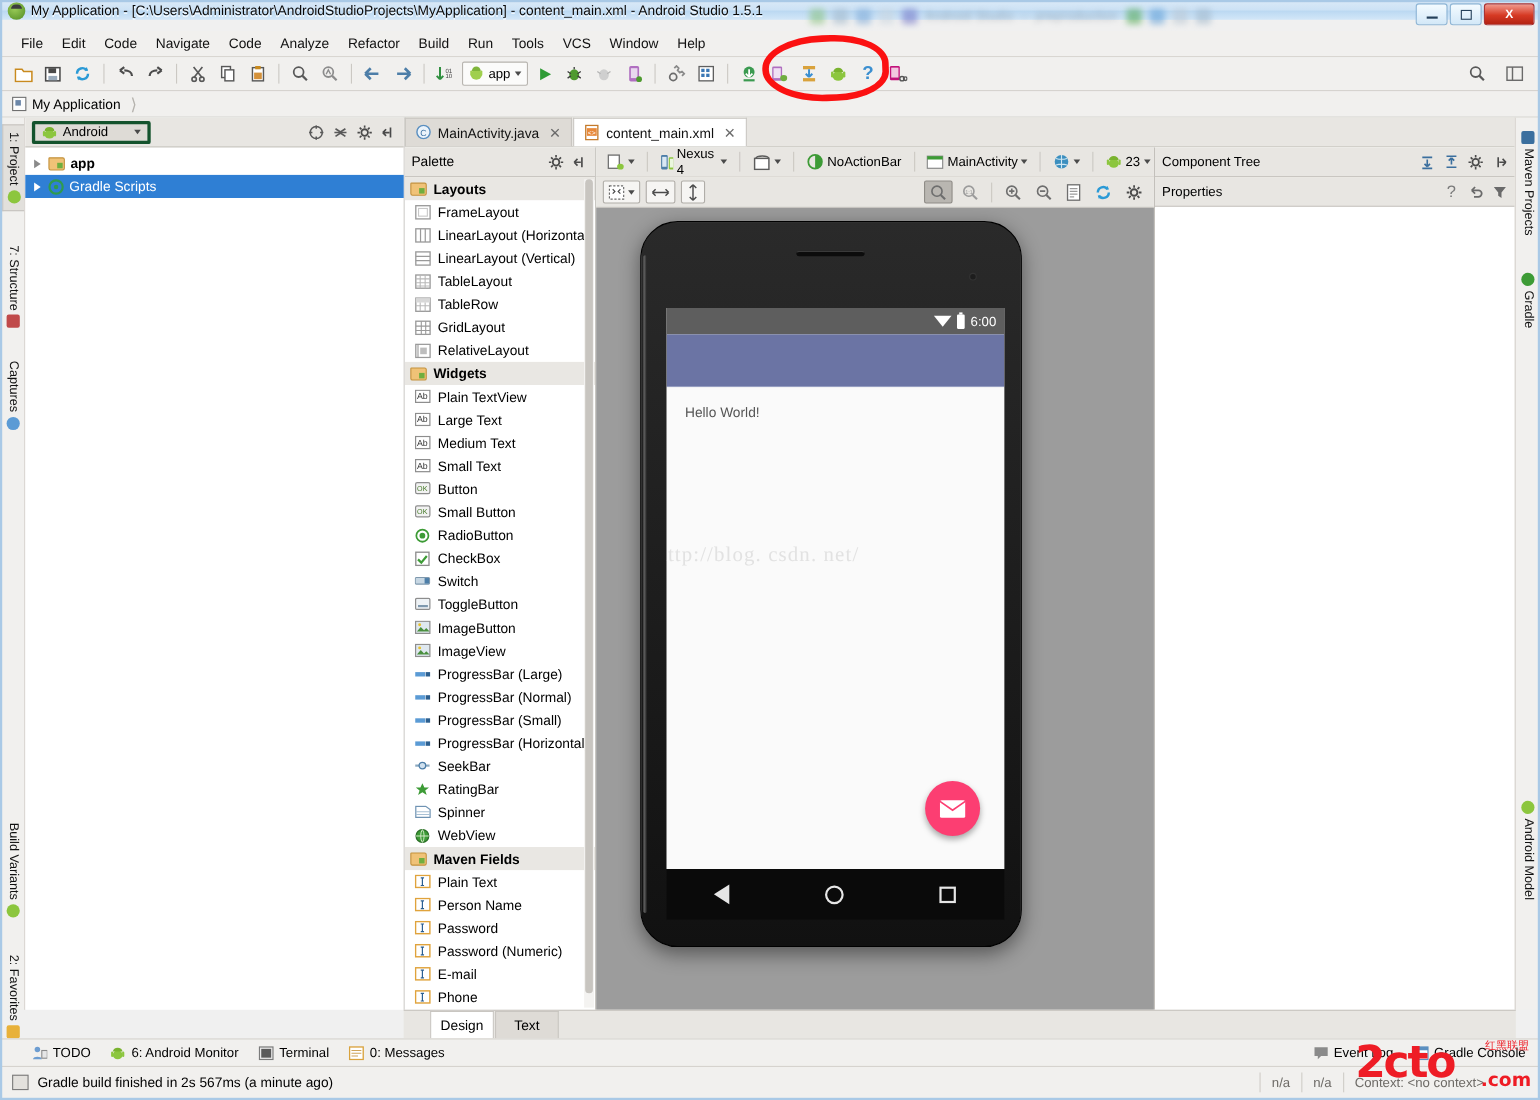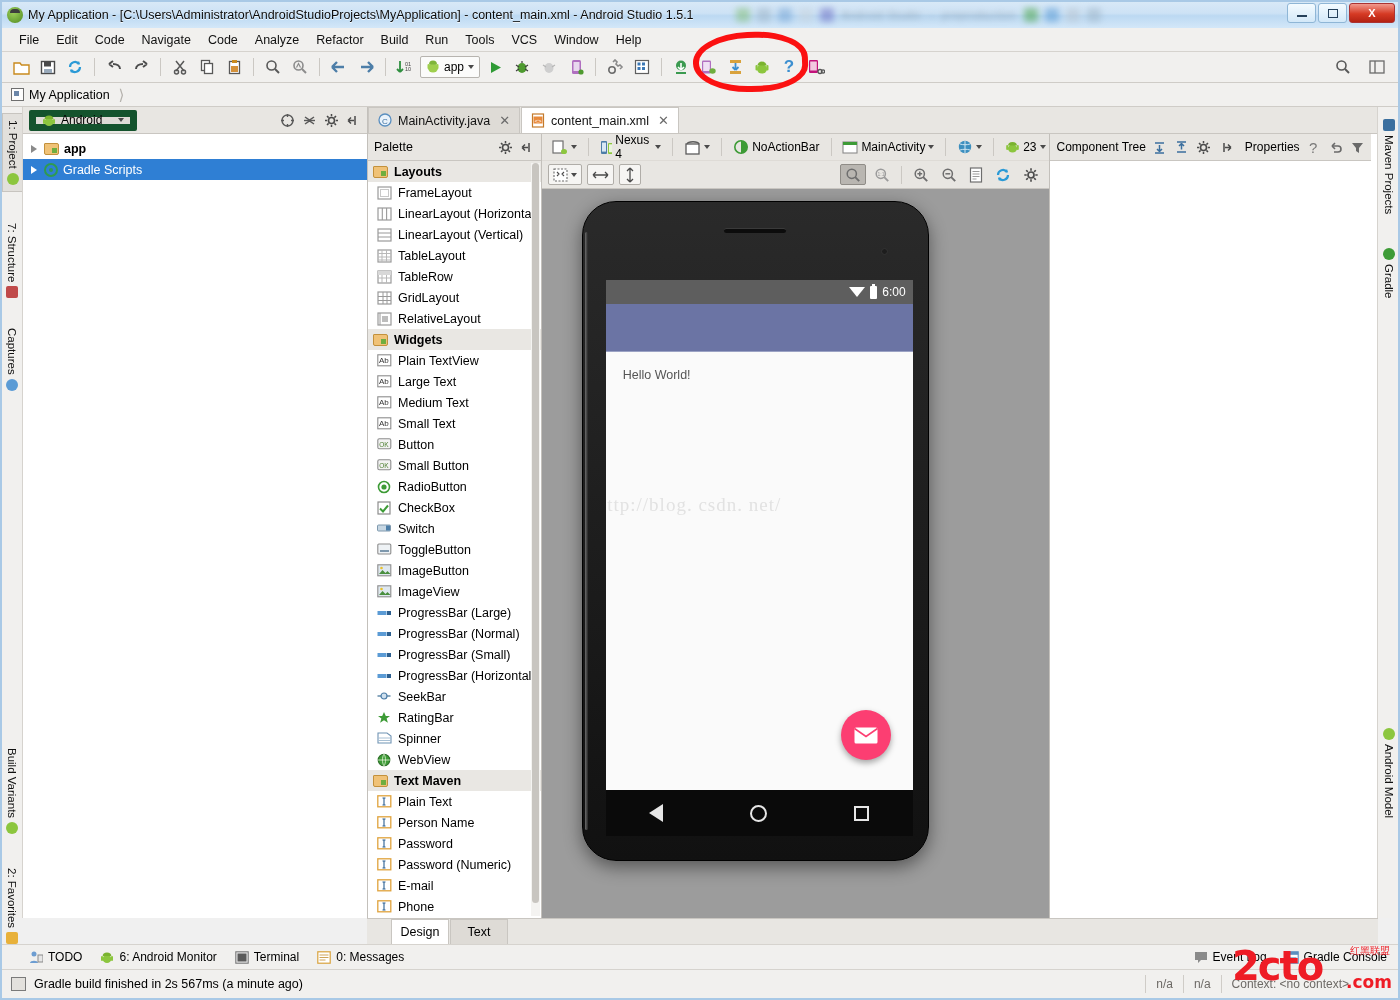--- a/index.html
+++ b/index.html
@@ -8,21 +8,21 @@
     font-family: "Liberation Sans", sans-serif;
     font-size: 12px;
     overflow: hidden;
     background:#f0f0f0;
     color:#000;
   }
   #app { position:relative; width:1400px; height:1000px; }
 
   
   .titlebar{
-    position:absolute; left:0; top:0; width:1400px; height:28px;
+    position:absolute; left:0; top:0; width:1400px; height:18px;
     background:linear-gradient(to bottom,#d9e9f7 0%,#cde2f5 45%,#bcd9f2 55%,#d3e7f8 100%);
     border:1px solid #9dc4e4; border-bottom:none;
     display:flex; align-items:center;
   }
   .titlebar .tb-icon{
     width:16px;height:16px;margin-left:6px;margin-right:5px;
     border-radius:50%;
     background:radial-gradient(circle at 40% 35%, #9ccd5a, #4f8a21);
     position:relative; flex:0 0 auto;
   }
@@ -134,21 +134,21 @@
   .project-panel{
     position:absolute; left:22px; top:0; width:345px; height:811px;
     background:#fff; border-right:1px solid #c3c0bb;
   }
   .panel-header{
     height:27px; background:#e8e6e2; border-bottom:1px solid #c9c6c1;
     display:flex; align-items:center; padding:0 6px; gap:6px;
   }
   .view-combo{
     display:flex;align-items:center;gap:5px;height:21px;padding:0 6px;min-width:108px;
-    background:#dedbd6;border:7px solid #14532d;border-radius:2px;font-size:12px;
+    background:#dedbd6;border:3px solid #14532d;border-radius:2px;font-size:12px;
   }
   .view-combo .caret{margin-left:auto;}
   .ph-actions{ margin-left:auto; display:flex; align-items:center; gap:7px; }
   .ph-ico{ width:15px;height:15px; display:block; }
 
   .tree{ padding-top:4px; font-size:12.5px; }
   .tree-row{ height:21px; display:flex; align-items:center; gap:5px; padding-left:8px; }
   .tree-row.selected{ background:#2f7fd4; color:#fff; }
   .tw{ width:0;height:0;border-top:4.5px solid transparent;border-bottom:4.5px solid transparent;
        border-left:6px solid #8a8a8a; margin-right:2px;}
@@ -264,21 +264,21 @@
   .navbar{
     position:absolute; left:23px; top:588px; width:307px; height:46px; background:#0a0a0a;
     display:flex; align-items:center; justify-content:space-around;
   }
   .nav-back{ width:0;height:0;border-top:9px solid transparent;border-bottom:9px solid transparent;border-right:14px solid #e6e6e6;}
   .nav-home{ width:17px;height:17px;border:2px solid #e6e6e6;border-radius:50%;}
   .nav-rec{ width:15px;height:15px;border:2px solid #e6e6e6;}
   .dev-chin{ position:absolute;left:0;right:0;bottom:0;height:26px; }
 
   
-  .rightcol{ width:330px; background:#fff; border-left:1px solid #c3c0bb; display:flex; }
+  .rightcol{ width:330px; background:#fff; border-left:1px solid #c3c0bb; display:flex; flex-direction:column; }
   .ct-row{ height:24px; display:flex; align-items:center; gap:6px; padding-left:8px; font-size:12.5px; }
   .phone-ico{ width:11px;height:16px;border:1.5px solid #5b86b5;border-radius:2px;background:#cfe0f0; }
   .ct-body{ flex:0 0 323px; background:#fff; }
   .props-body{ flex:1; background:#fff; position:relative; }
   .nothing{ position:absolute; left:0; right:0; top:150px; text-align:center; color:#9a9a9a; font-size:12.5px; }
 
   
   .dt-tabs{
     position:absolute; left:367px; top:918px; width:1011px; height:26px;
     background:#e8e6e2; border-top:1px solid #c9c6c1; display:flex; align-items:flex-end; padding-left:24px;
@@ -894,21 +894,21 @@
             <div class="pal-item">
               <span class="pi"><svg width="15" height="14">
                     <circle cx="7" cy="7" r="5.8" fill="#3d9b36" stroke="#2a6e26" stroke-width="1.1"></circle>
                     <path d="M1.2 7h11.6M7 1.2c2 2.5 2 9.1 0 11.6M7 1.2c-2 2.5-2 9.1 0 11.6" stroke="#d5eac8" stroke-width="0.9" fill="none"></path>
                   </svg></span>
               <span>WebView</span>
             </div>
 
             <div class="pal-group">
               <span class="folder-ico"></span>
-              <span>Text Maven</span>
+              <span>Maven Fields</span>
             </div>
             <div class="pal-item">
               <span class="pi"><svg width="15" height="13">
                     <rect x="0.8" y="0.8" width="13" height="11" fill="#fff" stroke="#e0a33c" stroke-width="1.3"></rect>
                     <path d="M5.5 3h3M7 3v7M5.5 10h3" stroke="#2b5f92" stroke-width="1.1"></path>
                   </svg></span>
               <span>Plain Text</span>
             </div>
             <div class="pal-item">
               <span class="pi"><svg width="15" height="13">

